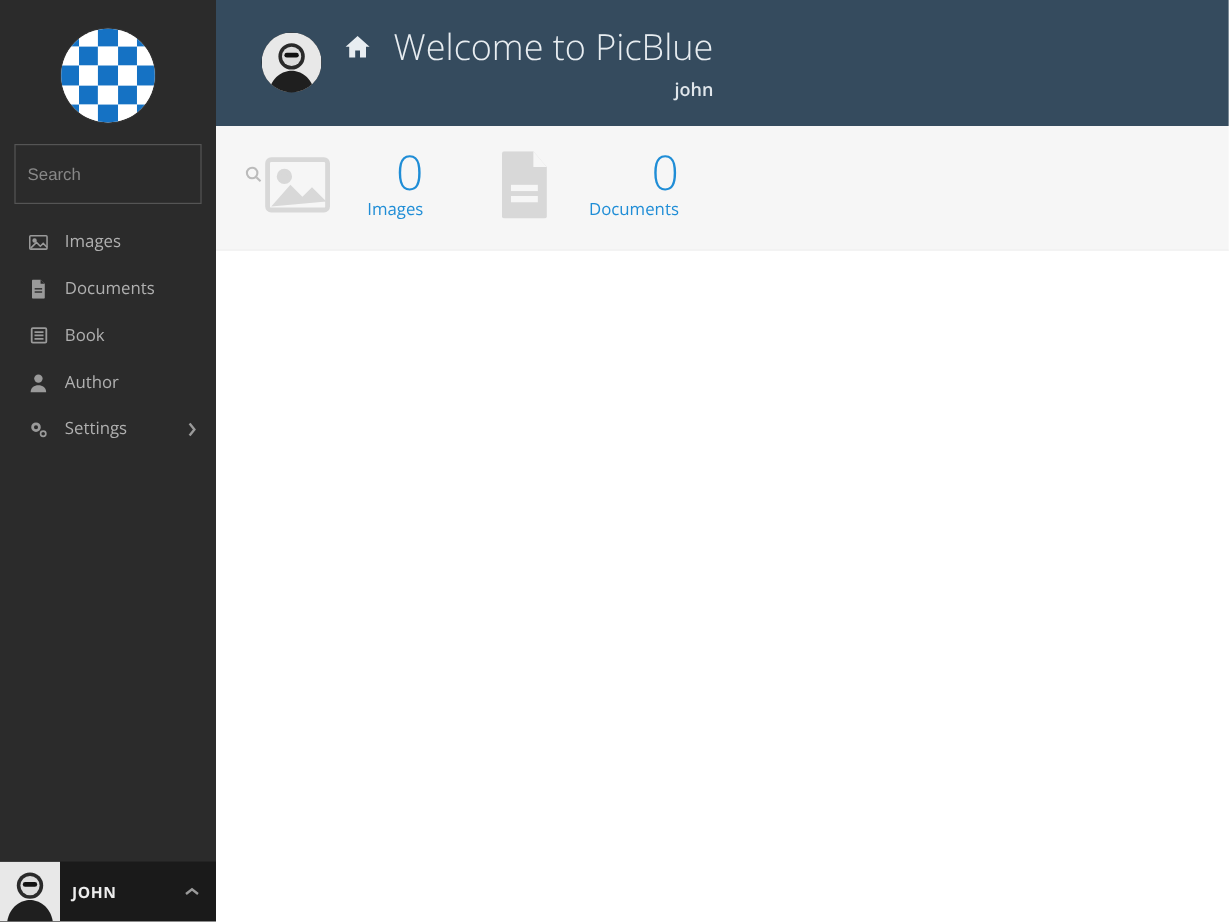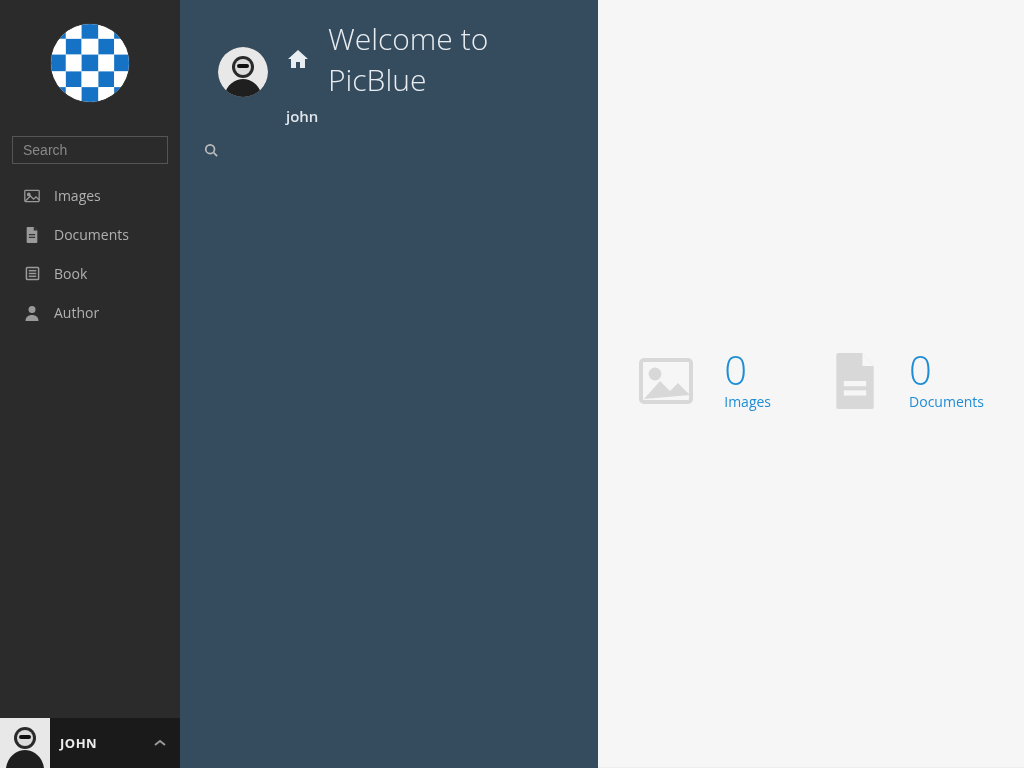--- a/index.html
+++ b/index.html
@@ -12,34 +12,34 @@
     --divider:#1a1a1a;
   }
   .app { display:flex; width:1024px; height:768px; }
   
   .sidebar { width:180px; background:var(--sidebar-bg); color:var(--sidebar-text); display:flex; flex-direction:column; position:relative; }
   .logo-wrap { display:flex; justify-content:center; padding:24px 0 18px; }
   .logo-sphere { width:78px; height:78px; border-radius:50%; overflow:hidden; position:relative; background:#fff; box-shadow:0 0 0 1px rgba(255,255,255,0.05); }
   .logo-sphere .cells { position:absolute; inset:0; display:grid; grid-template-columns:repeat(5,1fr); grid-template-rows:repeat(5,1fr); transform:scale(1.05); }
   .logo-sphere .cells div { background:#fff; }
   .logo-sphere .cells div.b { background:#1572c4; }
-  .search-box { margin:16px 12px 8px; border:1px solid #555; display:flex; align-items:center; height:28px; padding:0 10px; color:#888; }
+  .search-box { margin:0 12px 8px; border:1px solid #555; display:flex; align-items:center; height:50px; padding:0 10px; color:#888; }
   .search-box input { flex:1; background:transparent; border:none; outline:none; color:#ccc; font-size:14px; }
   .search-box input::placeholder { color:#888; }
   .sidebar-nav { list-style:none; margin-top:4px; }
   .sidebar-item { display:flex; align-items:center; gap:14px; padding:10px 24px; font-size:14px; color:var(--sidebar-text); cursor:pointer; position:relative; }
   .sidebar-item .nav-icon { width:16px; display:flex; justify-content:center; color:#9a9a9a; }
   .sidebar-item .chev { position:absolute; right:16px; color:#9a9a9a; }
   .sidebar-footer { position:absolute; bottom:0; left:0; right:0; height:50px; background:var(--divider); display:flex; align-items:center; gap:10px; padding-right:14px; cursor:pointer; }
   .sidebar-footer .avatar-sm { width:50px; height:50px; background:#000; display:flex; align-items:center; justify-content:center; }
   .sidebar-footer .avatar-sm svg { width:50px; height:50px; }
   .sidebar-footer .uname { flex:1; font-size:13px; font-weight:700; color:#ededed; letter-spacing:0.5px; text-transform:uppercase; }
   .sidebar-footer .chev-up { color:#9a9a9a; }
   
-  .main { flex:1; display:flex; flex-direction:row; }
+  .main { flex:1; display:flex; flex-direction:column;text-align:right; }
   .header { background:var(--header-bg); padding:18px 38px 20px; color:#e8edf1; }
   .header-row { display:flex; align-items:center; gap:18px; }
   .header .avatar-md { width:50px; height:50px; border-radius:50%; overflow:hidden; background:#000; flex-shrink:0; }
   .header .avatar-md svg { width:50px; height:50px; display:block; }
   .header-title-wrap { display:flex; flex-direction:column; }
   .header-title { display:flex; align-items:center; gap:18px; font-size:30px; font-weight:300; color:#e8edf1; }
   .header-title .home-icon { font-size:22px; color:#e8edf1; }
   .header-sub { font-size:15px; font-weight:600; color:#e0e6eb; margin-top:6px; }
   .stats-bar { background:#f6f6f6; padding:18px 40px 24px; display:flex; gap:60px; border-bottom:1px solid #eee; }
   .stat { display:flex; align-items:center; gap:30px; }
@@ -131,20 +131,34 @@
       </li>
       <li class="sidebar-item">
         <span class="nav-icon">
           <svg width="14" height="16" viewBox="0 0 14 16" fill="#9a9a9a">
             <circle cx="7" cy="4.5" r="3.5"></circle>
               <path d="M0.5 16c0-4 3-6 6.5-6s6.5 2 6.5 6z"></path>
           </svg>
         </span>
         <span>Author</span>
       </li>
+      <li class="sidebar-item">
+        <span class="nav-icon">
+          <svg width="16" height="16" viewBox="0 0 16 16" fill="#9a9a9a">
+            <path d="M6 2a4 4 0 1 0 0 8 4 4 0 0 0 0-8zm0 2.3A1.7 1.7 0 1 1 6 7.7 1.7 1.7 0 0 1 6 4.3z"></path>
+            <circle cx="12" cy="11.5" r="2.2" fill="none" stroke="#9a9a9a" stroke-width="1.4"></circle>
+          </svg>
+        </span>
+        <span>Settings</span>
+        <span class="chev">
+          <svg width="8" height="12" viewBox="0 0 8 12" fill="none" stroke="#9a9a9a" stroke-width="2">
+              <path d="M2 1l4 5-4 5"></path>
+            </svg>
+        </span>
+      </li>
     </ul>
 
     <div class="sidebar-footer">
       <div class="avatar-sm">
         <svg viewBox="0 0 50 50">
           <rect width="50" height="50" fill="#e8e8e8"></rect>
           <circle cx="25" cy="20" r="11" fill="#2a2a2a"></circle>
           <circle cx="25" cy="20" r="8" fill="#dcdcdc"></circle>
           <rect x="19" y="17" width="12" height="4" rx="2" fill="#111"></rect>
           <path d="M6 50c2-13 12-18 19-18s17 5 19 18z" fill="#1f1f1f"></path>

